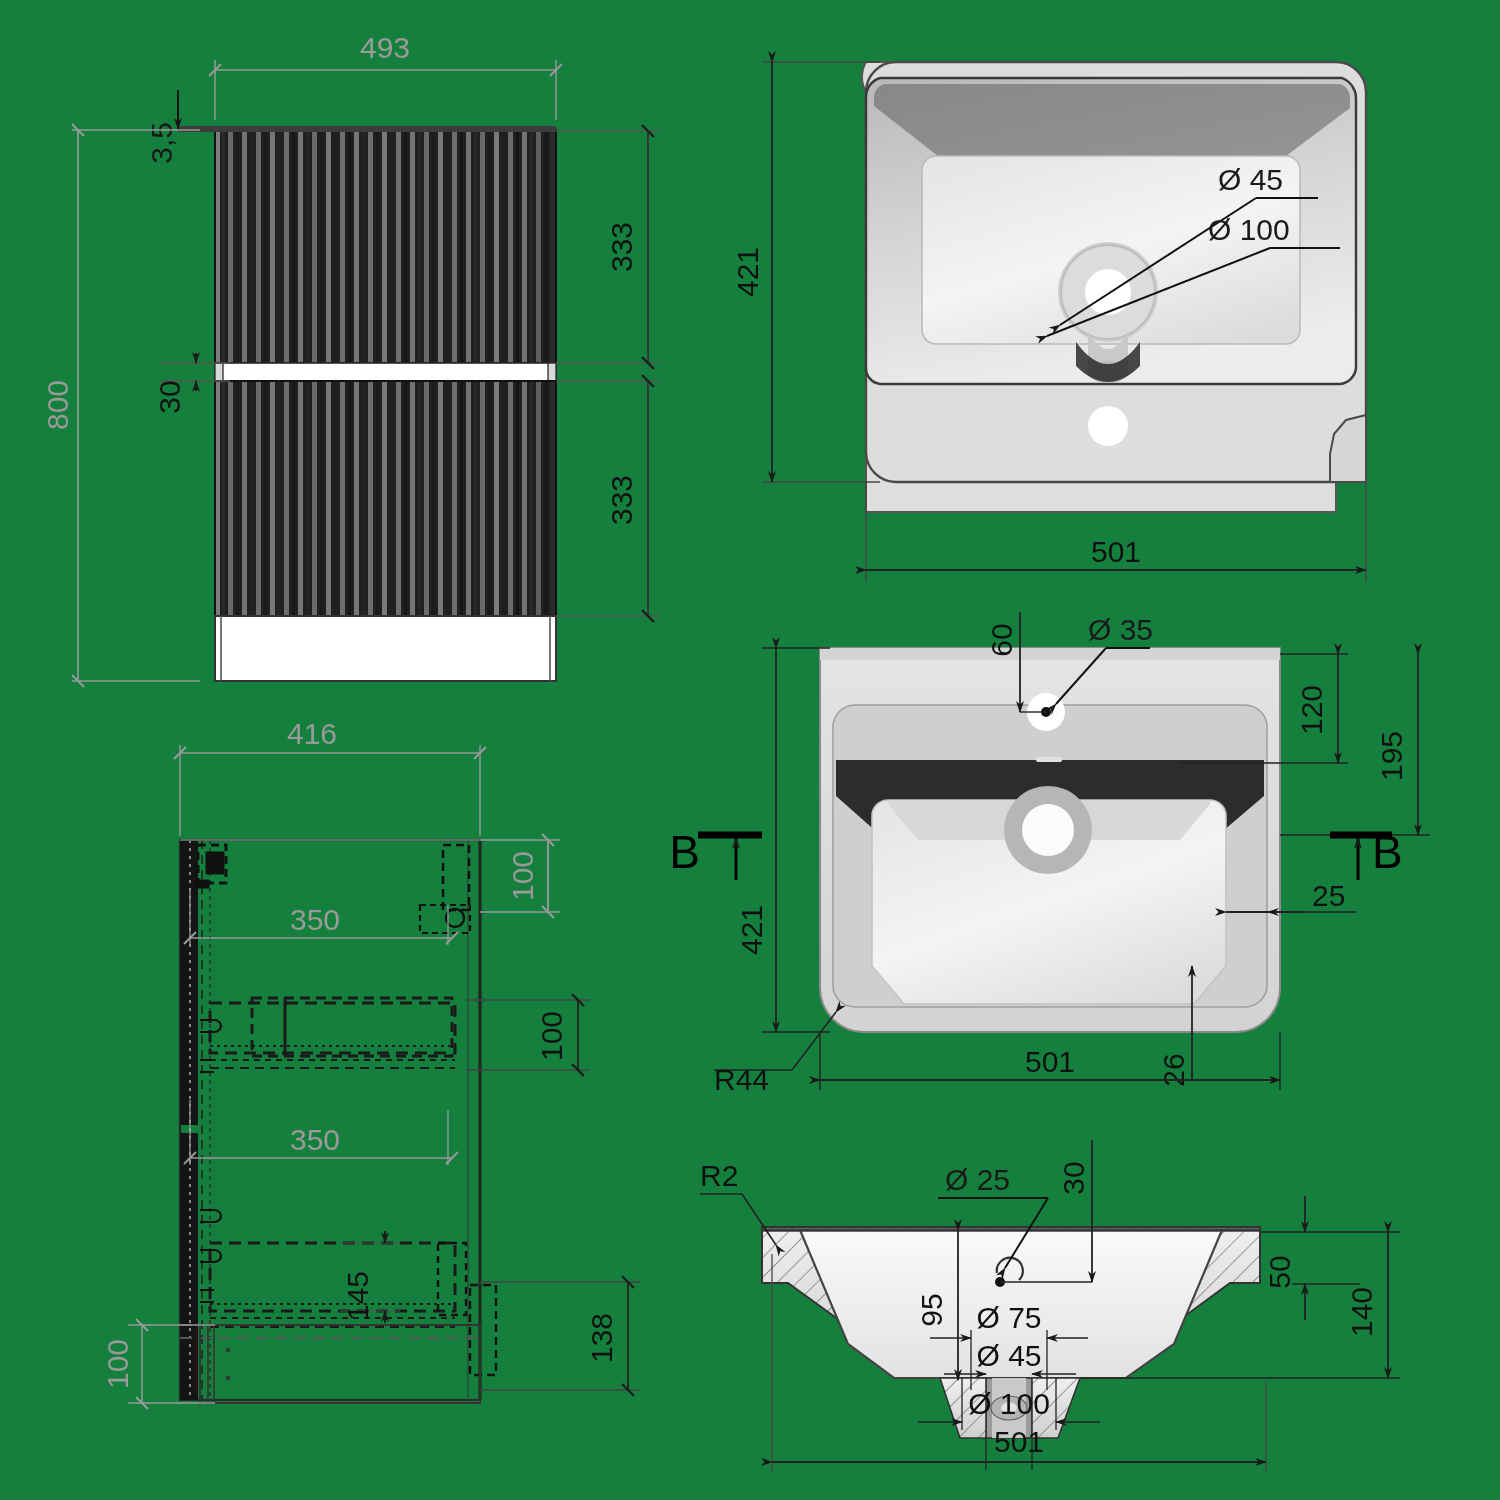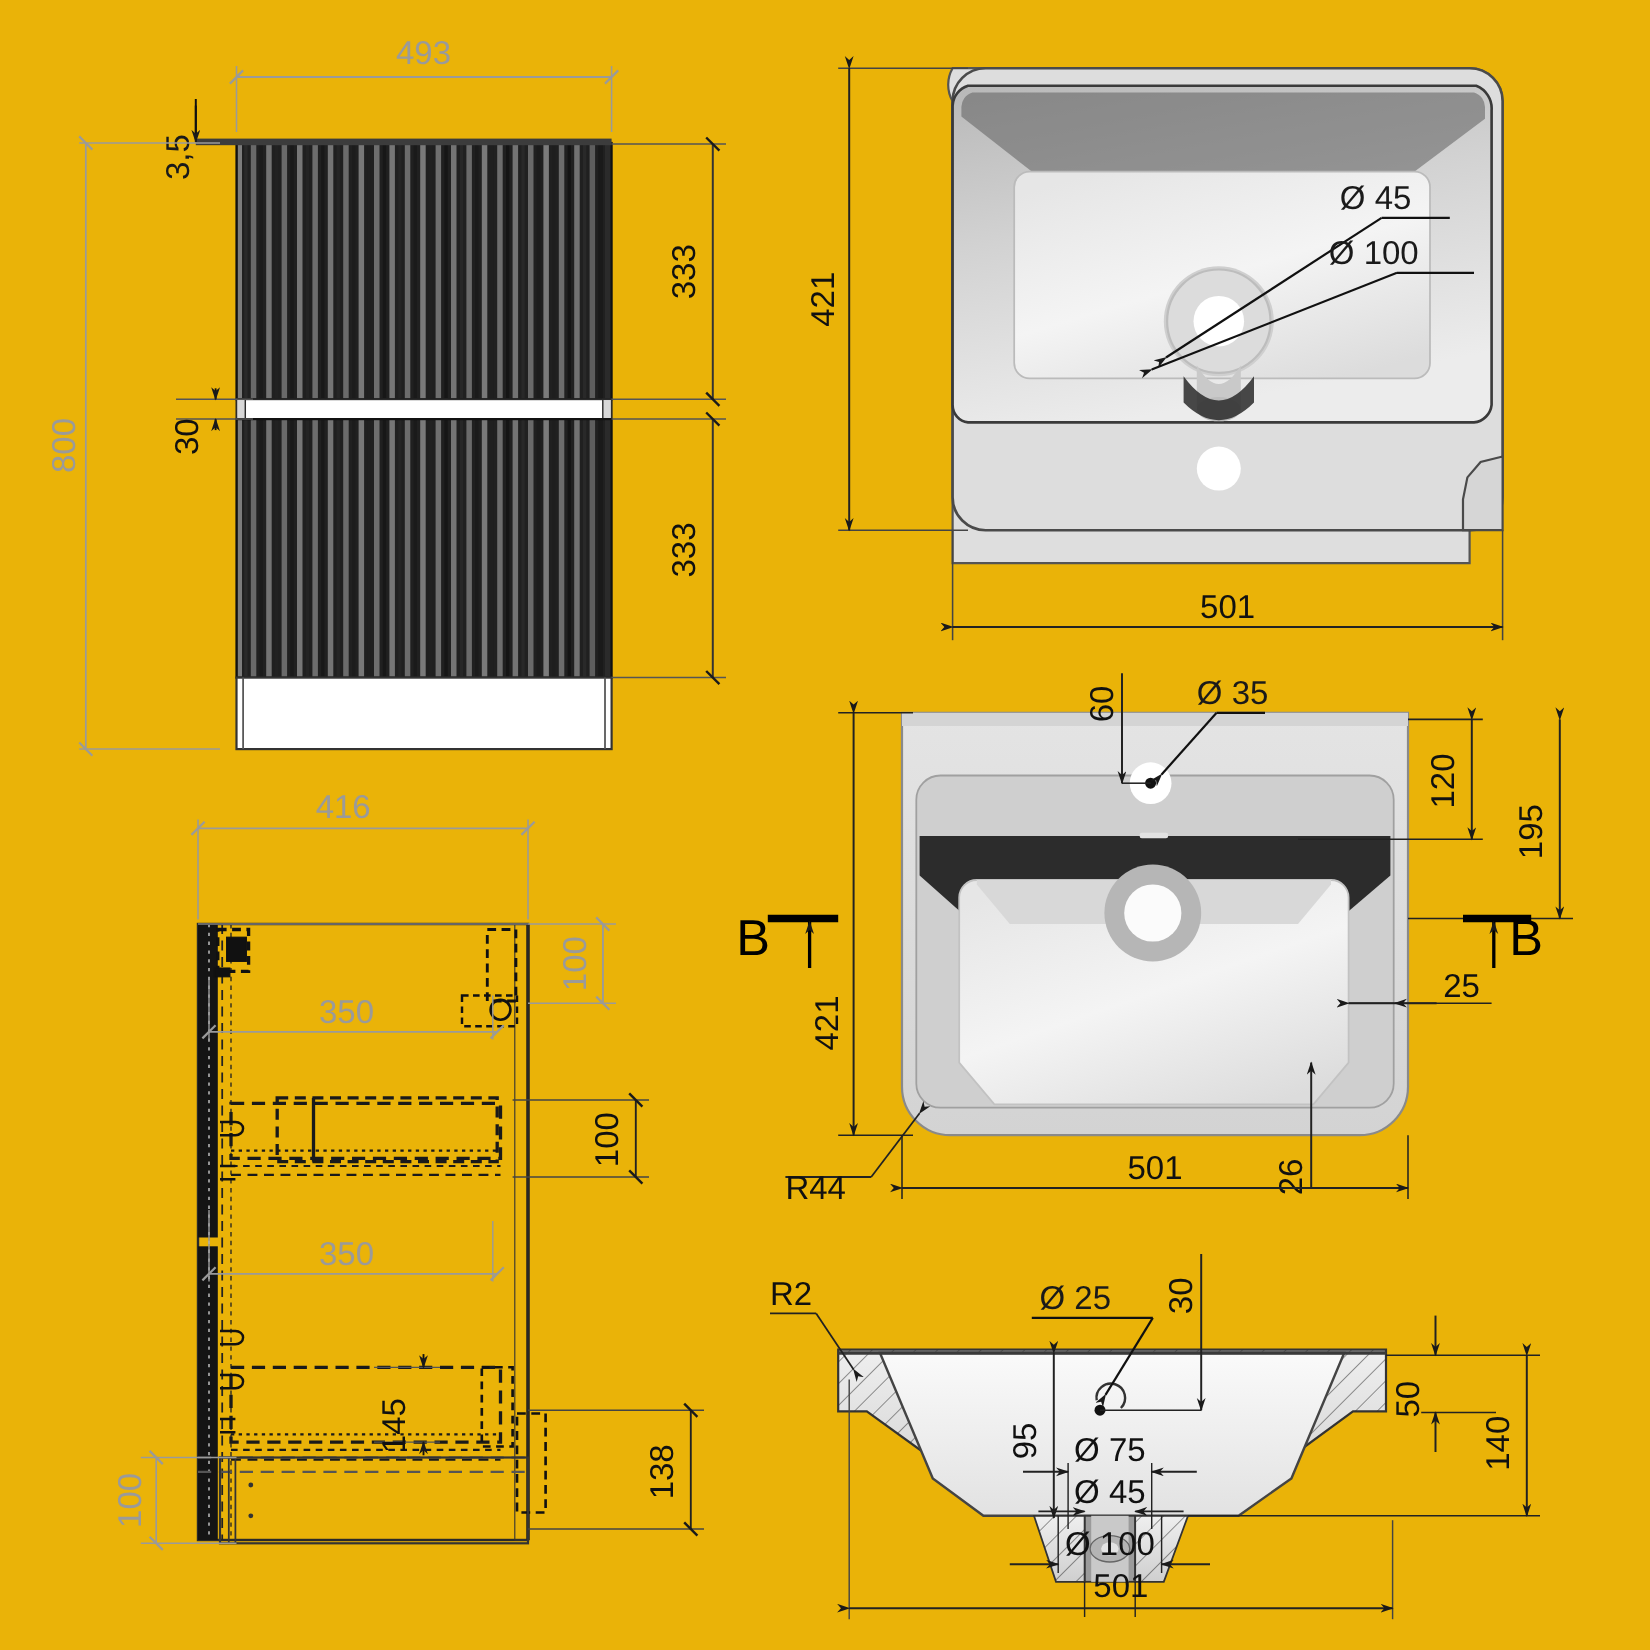--- a/index.html
+++ b/index.html
@@ -1,17 +1,17 @@
 <!DOCTYPE html>
 <html><head>
 <meta charset="utf-8">
 <style>
   html,body{margin:0;padding:0;background:#ffffff;}
   body{width:1500px;height:1500px;overflow:hidden;font-family:"Liberation Sans",sans-serif;}
-  #sheet{position:relative;width:1500px;height:1500px;background:#eab308;}
+  #sheet{position:relative;width:1500px;height:1500px;background:#15803d;}
   svg{display:block;}
   .dimtext{font-family:"Liberation Sans",sans-serif;font-size:30px;fill:#1a1a1a;}
   .dimtext-gray{font-family:"Liberation Sans",sans-serif;font-size:30px;fill:#9a9a9a;}
   .dimtext-dark{font-family:"Liberation Sans",sans-serif;font-size:30px;fill:#111;}
   .bigletter{font-family:"Liberation Sans",sans-serif;font-size:46px;fill:#000;font-weight:400;}
 </style>
 </head>
 <body>
 
 <div id="sheet">

